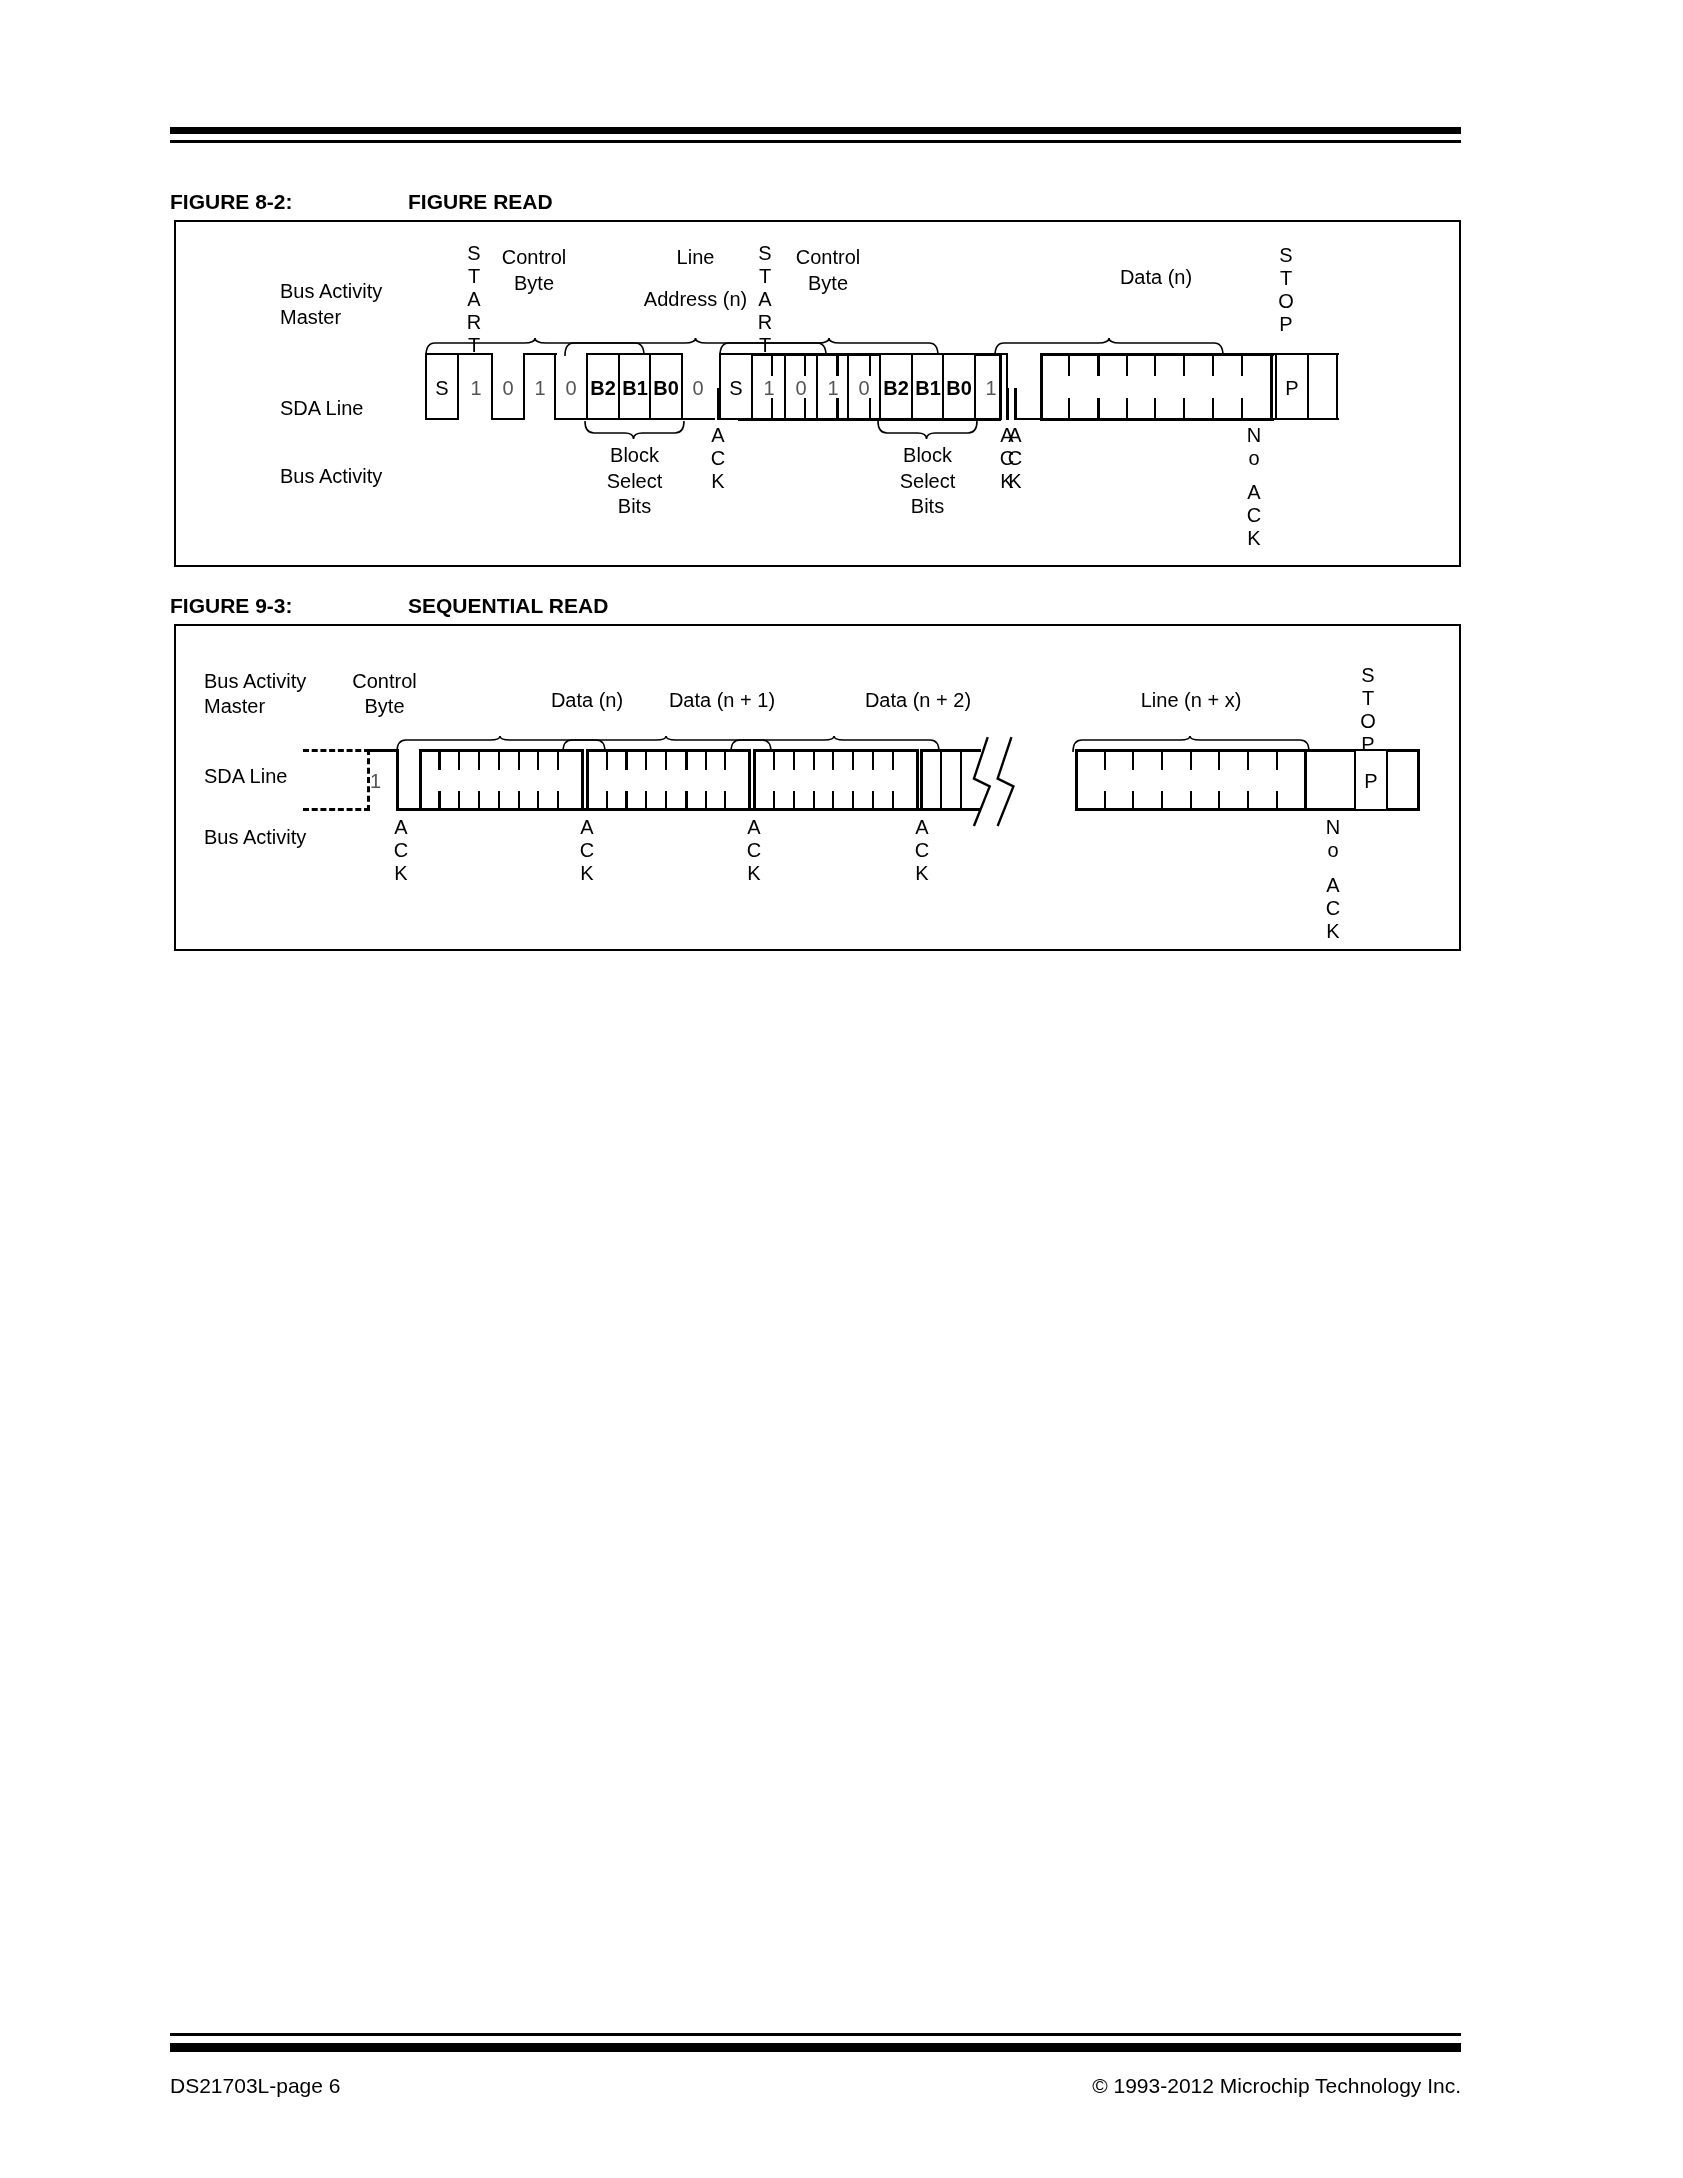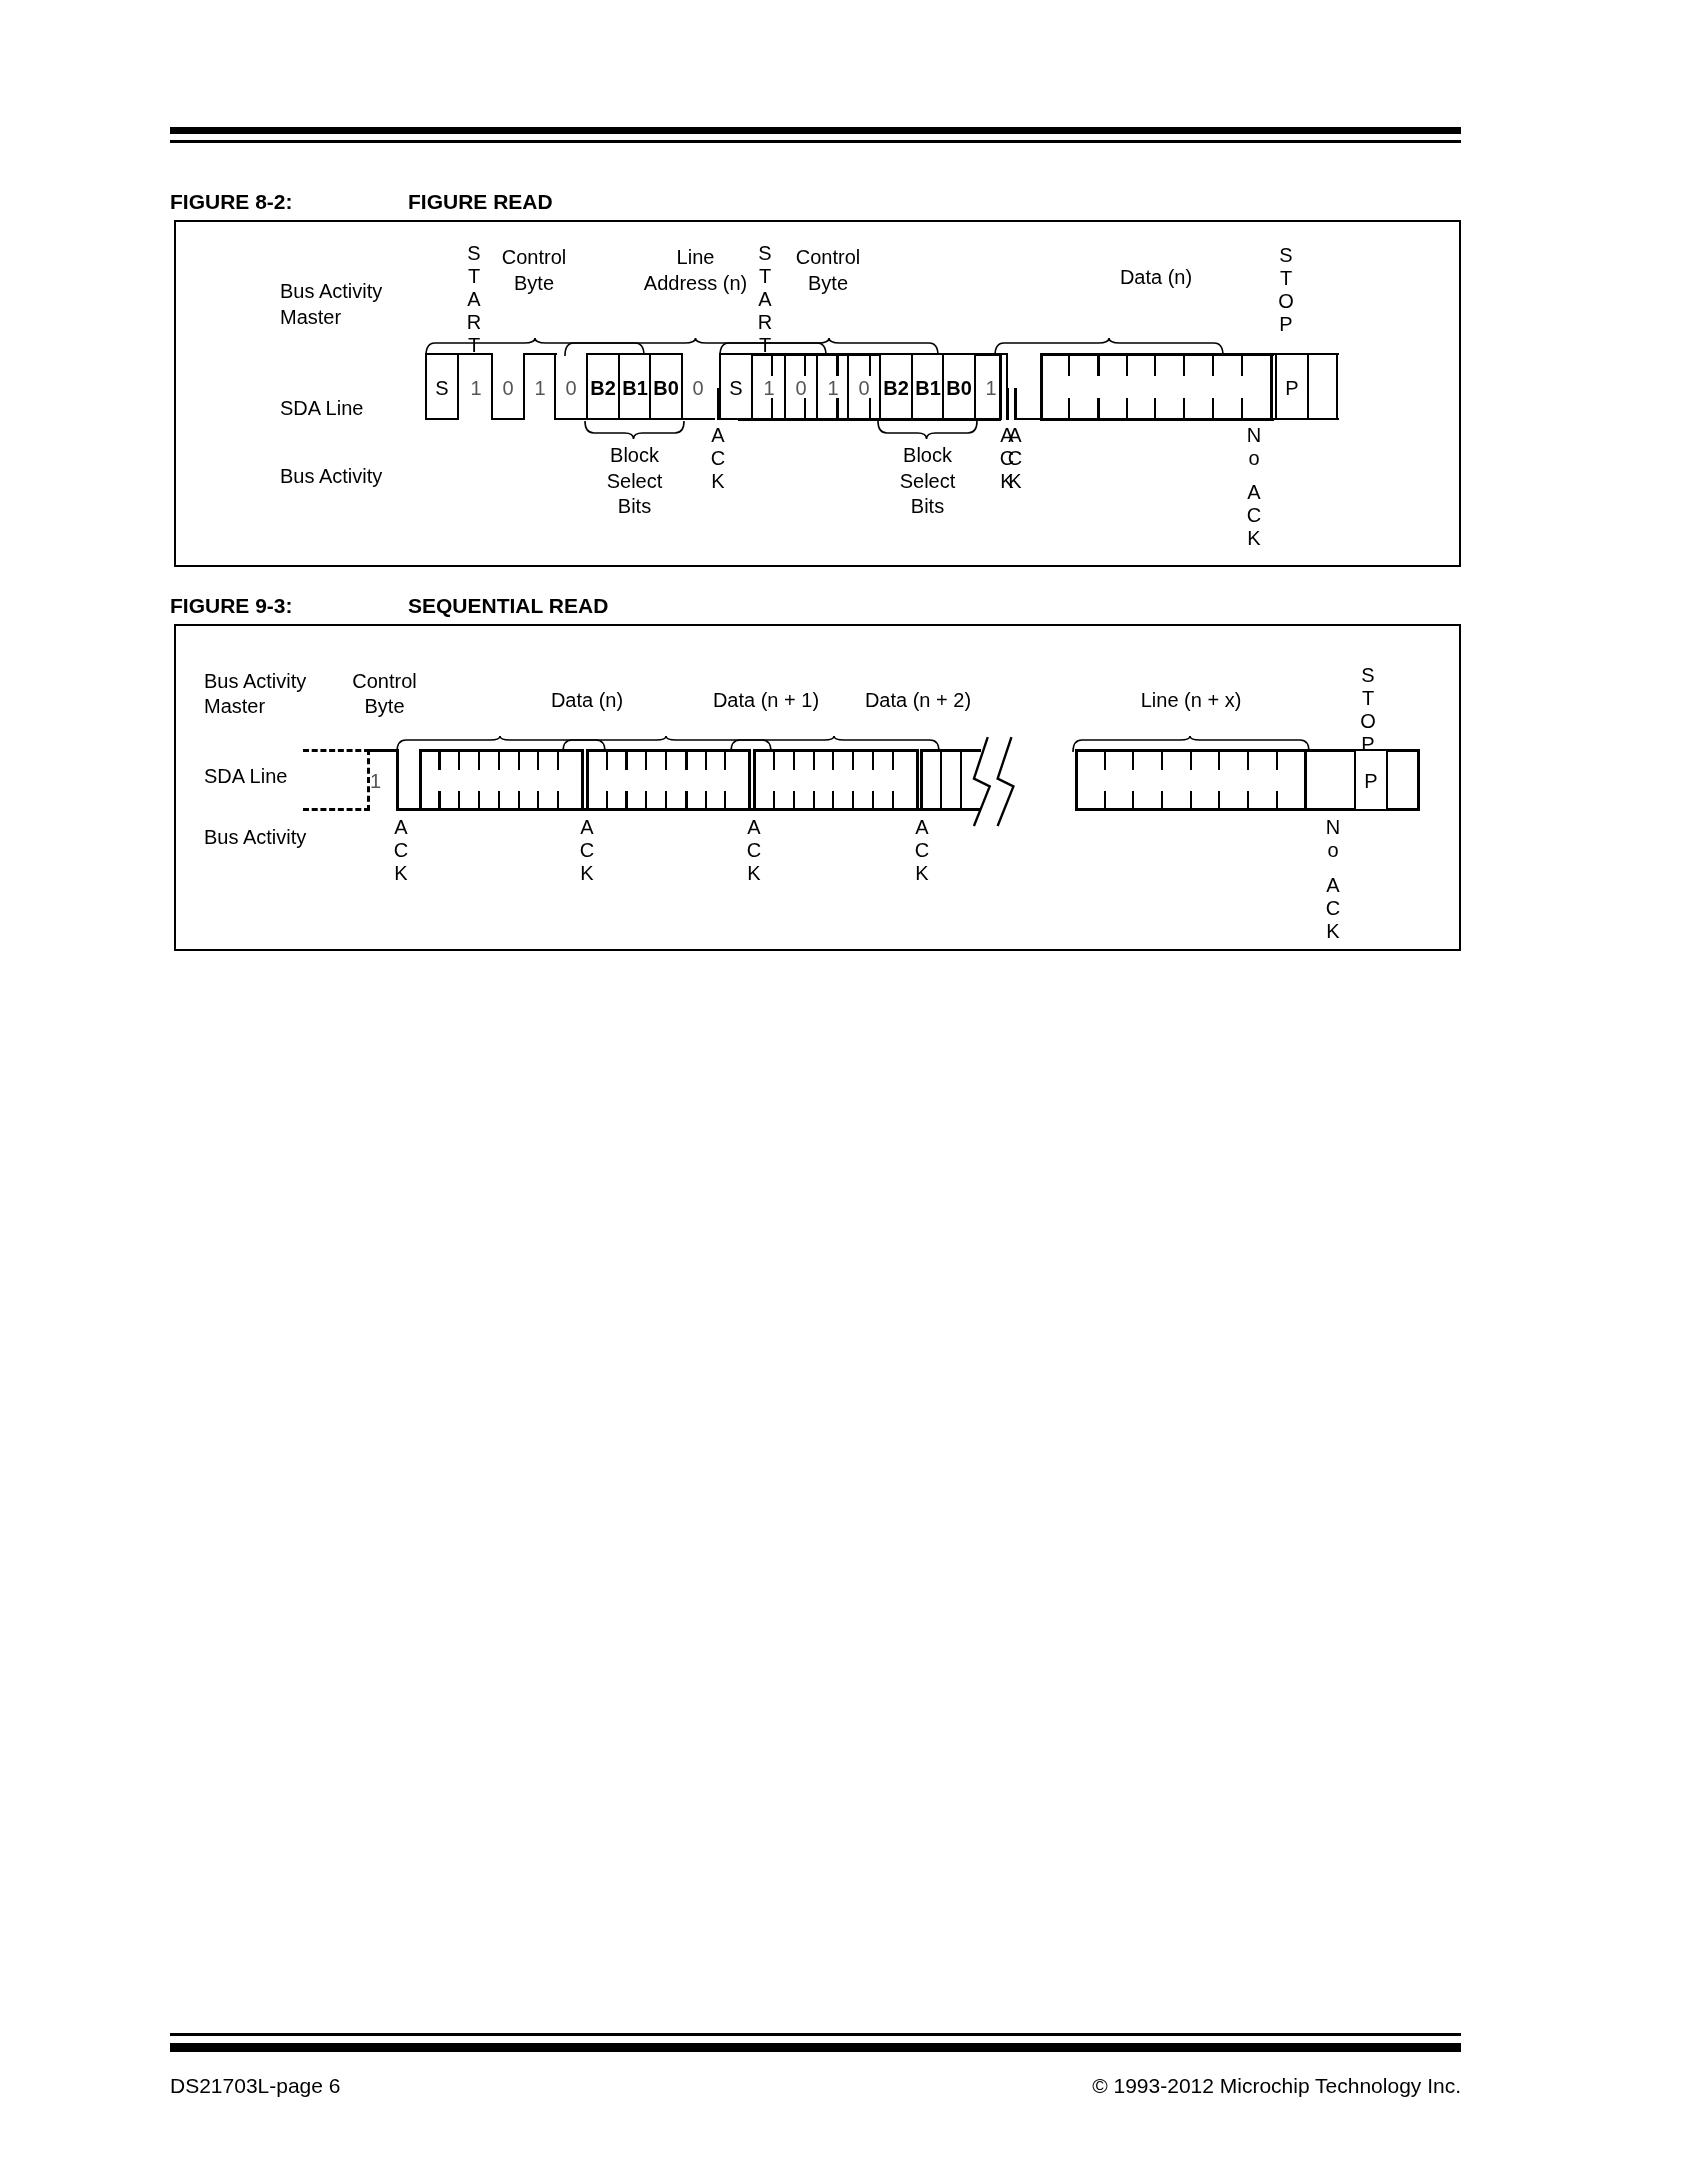--- a/index.html
+++ b/index.html
@@ -186,21 +186,21 @@
       <span>T</span>
       <span>A</span>
       <span>R</span>
       <span>T</span>
     </div>
 
     <div class="lbl-c" style="left:249px; top:22px; width:218px;">Control</div>
     <div class="lbl-c" style="left:249px; top:48px; width:218px;">Byte</div>
 
     <div class="lbl-c" style="left:391px; top:22px; width:257px;">Line</div>
-    <div class="lbl-c" style="left:391px; top:48px; width:257px;">Address (n)</div>
+    <div class="lbl-c" style="left:391px; top:64px; width:257px;">Address (n)</div>
 
     <div class="vstack" style="left:578px; top:20px;">
       <span>S</span>
       <span>T</span>
       <span>A</span>
       <span>R</span>
       <span>T</span>
     </div>
 
     <div class="lbl-c" style="left:543px; top:22px; width:218px;">Control</div>
@@ -394,21 +394,21 @@
 
     <div class="lbl" style="left:28px; top:42px;">Bus Activity</div>
     <div class="lbl" style="left:28px; top:67px;">Master</div>
     <div class="lbl" style="left:28px; top:137px;">SDA Line</div>
     <div class="lbl" style="left:28px; top:198px;">Bus Activity</div>
 
     <div class="lbl-c" style="left:149px; top:42px; width:119px;">Control</div>
     <div class="lbl-c" style="left:149px; top:67px; width:119px;">Byte</div>
 
     <div class="lbl-c" style="left:317px; top:61px; width:188px;">Data (n)</div>
-    <div class="lbl-c" style="left:496px; top:61px; width:188px;">Data (n + 1)</div>
+    <div class="lbl-c" style="left:452px; top:61px; width:188px;">Data (n + 1)</div>
     <div class="lbl-c" style="left:648px; top:61px; width:188px;">Data (n + 2)</div>
     <div class="lbl-c" style="left:921px; top:61px; width:188px;">Line (n + x)</div>
 
     <div class="vstack" style="left:1181px; top:38px;">
       <span>S</span>
       <span>T</span>
       <span>O</span>
       <span>P</span>
     </div>
 

